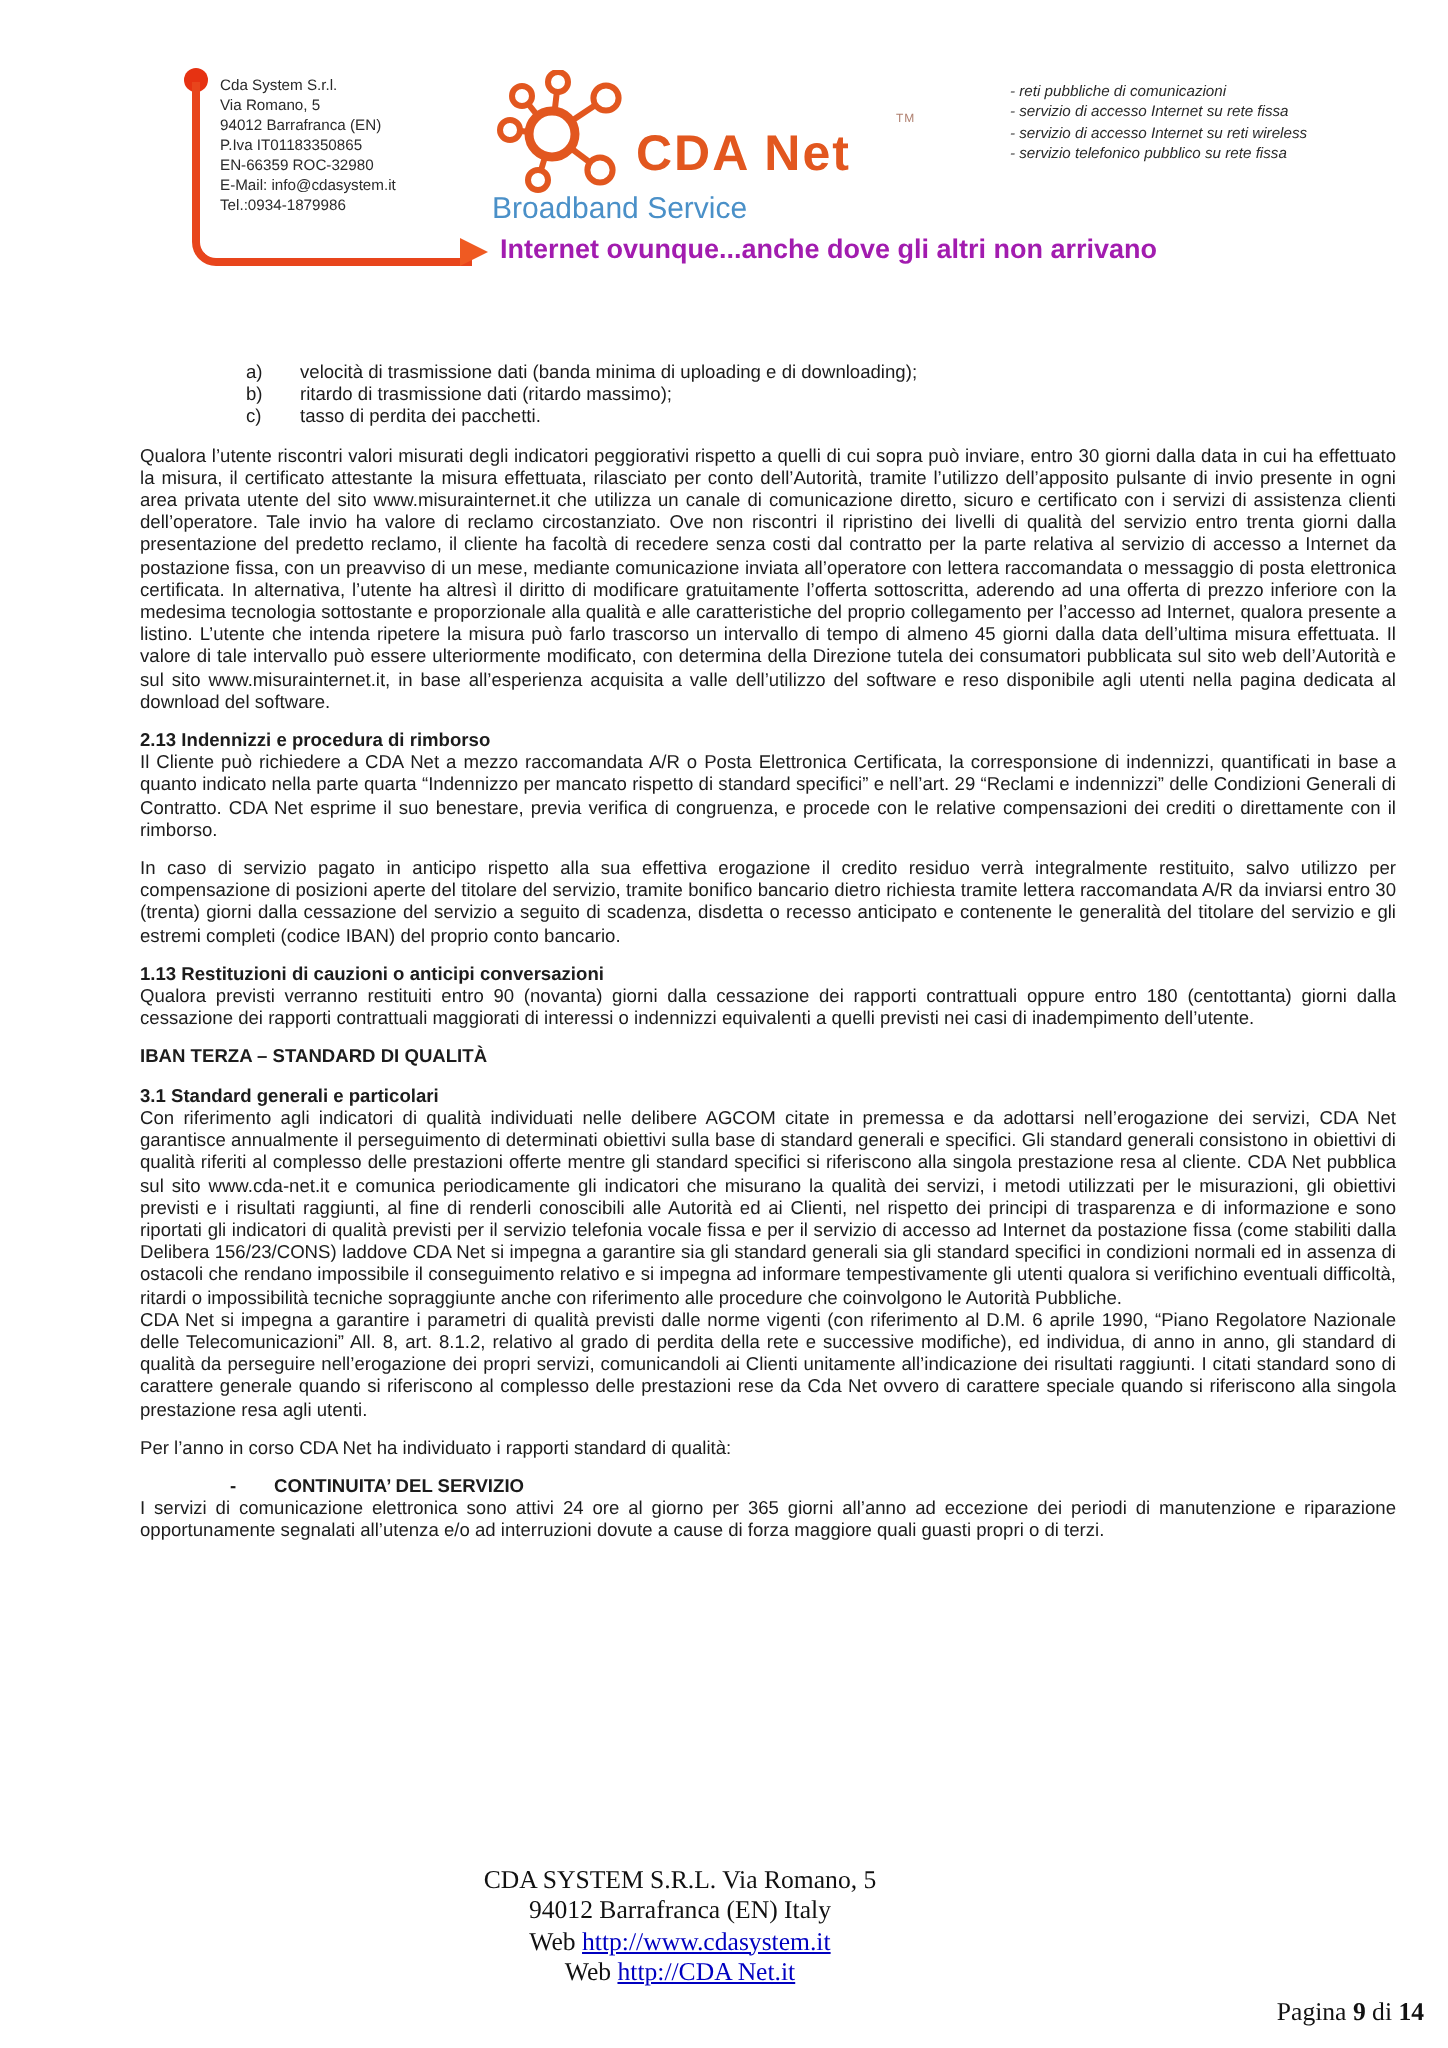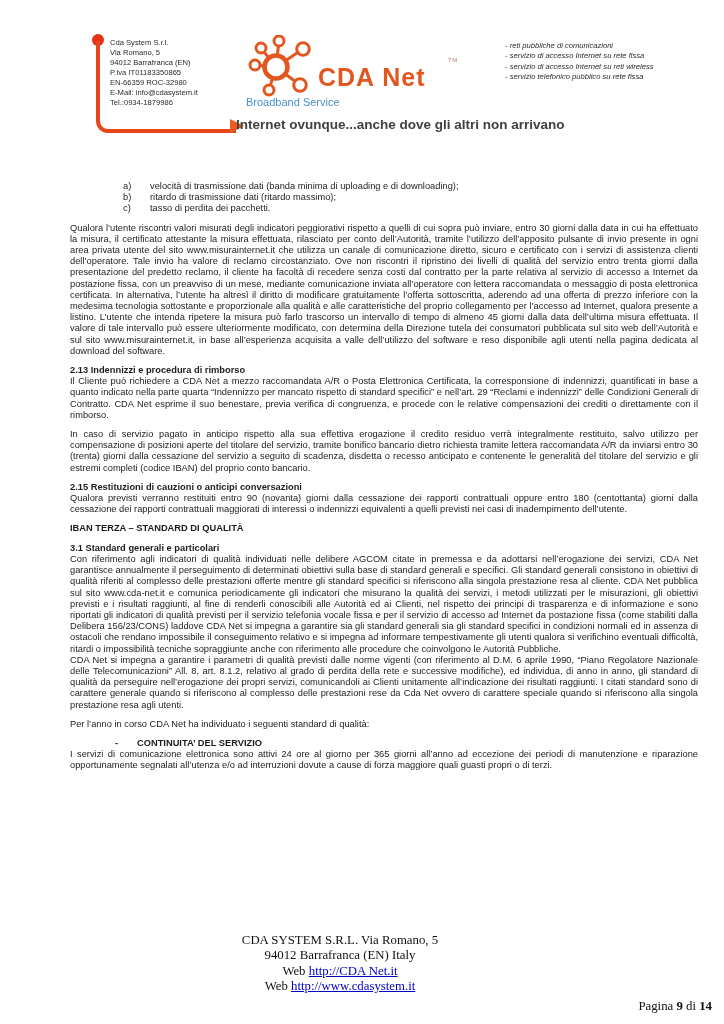--- a/index.html
+++ b/index.html
@@ -43,26 +43,26 @@
     position: absolute; left: 318px; top: 28px;
     font-size: 25px; font-weight: bold; letter-spacing: 1px;
     color: #e2571f;
   }
   .logo-tm {
     position: absolute; left: 448px; top: 22px;
     font-size: 6px; color: #b08070; letter-spacing: 0.5px;
   }
   .logo-subtitle {
     position: absolute; left: 246px; top: 61px;
-    font-size: 11px; color: #4a90c8;
+    font-size: 15px; color: #4a90c8;
   }
   .tagline {
-    position: absolute; left: 236px; top: 82px;
+    position: absolute; left: 250px; top: 82px;
     font-family: cursive, sans-serif;
-    font-size: 13.5px; font-weight: bold; color: #404040;
+    font-size: 13.5px; font-weight: bold; color: #a21caf;
     white-space: nowrap;
   }
   .services {
     position: absolute; left: 505px; top: 6px;
     font-size: 7.6px; font-style: italic; line-height: 10.3px; color: #2a2a2a;
   }
 
   
   .main {
     position: absolute; left: 70px; top: 181px; width: 628px;
@@ -172,48 +172,48 @@
     <div class="group">
       <div class="h">2.13 Indennizzi e procedura di rimborso</div>
       <p class="just">Il Cliente può richiedere a CDA Net a mezzo raccomandata A/R o Posta Elettronica Certificata, la corresponsione di indennizzi, quantificati in base a quanto indicato nella parte quarta “Indennizzo per mancato rispetto di standard specifici” e nell’art. 29 “Reclami e indennizzi” delle Condizioni Generali di Contratto. CDA Net esprime il suo benestare, previa verifica di congruenza, e procede con le relative compensazioni dei crediti o direttamente con il rimborso.</p>
     </div>
 
     <div class="group">
       <p class="just">In caso di servizio pagato in anticipo rispetto alla sua effettiva erogazione il credito residuo verrà integralmente restituito, salvo utilizzo per compensazione di posizioni aperte del titolare del servizio, tramite bonifico bancario dietro richiesta tramite lettera raccomandata A/R da inviarsi entro 30 (trenta) giorni dalla cessazione del servizio a seguito di scadenza, disdetta o recesso anticipato e contenente le generalità del titolare del servizio e gli estremi completi (codice IBAN) del proprio conto bancario.</p>
     </div>
 
     <div class="group">
-      <div class="h">2.15 Restituzioni di cauzioni o anticipi conversazioni</div>
+      <div class="h">1.13 Restituzioni di cauzioni o anticipi conversazioni</div>
       <p class="just">Qualora previsti verranno restituiti entro 90 (novanta) giorni dalla cessazione dei rapporti contrattuali oppure entro 180 (centottanta) giorni dalla cessazione dei rapporti contrattuali maggiorati di interessi o indennizzi equivalenti a quelli previsti nei casi di inadempimento dell’utente.</p>
     </div>
 
     <div class="group">
       <div class="h">IBAN TERZA – STANDARD DI QUALITÀ</div>
     </div>
 
     <div class="group">
       <div class="h">3.1 Standard generali e particolari</div>
       <p class="just">Con riferimento agli indicatori di qualità individuati nelle delibere AGCOM citate in premessa e da adottarsi nell’erogazione dei servizi, CDA Net garantisce annualmente il perseguimento di determinati obiettivi sulla base di standard generali e specifici. Gli standard generali consistono in obiettivi di qualità riferiti al complesso delle prestazioni offerte mentre gli standard specifici si riferiscono alla singola prestazione resa al cliente. CDA Net pubblica sul sito www.cda-net.it e comunica periodicamente gli indicatori che misurano la qualità dei servizi, i metodi utilizzati per le misurazioni, gli obiettivi previsti e i risultati raggiunti, al fine di renderli conoscibili alle Autorità ed ai Clienti, nel rispetto dei principi di trasparenza e di informazione e sono riportati gli indicatori di qualità previsti per il servizio telefonia vocale fissa e per il servizio di accesso ad Internet da postazione fissa (come stabiliti dalla Delibera 156/23/CONS) laddove CDA Net si impegna a garantire sia gli standard generali sia gli standard specifici in condizioni normali ed in assenza di ostacoli che rendano impossibile il conseguimento relativo e si impegna ad informare tempestivamente gli utenti qualora si verifichino eventuali difficoltà, ritardi o impossibilità tecniche sopraggiunte anche con riferimento alle procedure che coinvolgono le Autorità Pubbliche.</p>
       <p class="just">CDA Net si impegna a garantire i parametri di qualità previsti dalle norme vigenti (con riferimento al D.M. 6 aprile 1990, “Piano Regolatore Nazionale delle Telecomunicazioni” All. 8, art. 8.1.2, relativo al grado di perdita della rete e successive modifiche), ed individua, di anno in anno, gli standard di qualità da perseguire nell’erogazione dei propri servizi, comunicandoli ai Clienti unitamente all’indicazione dei risultati raggiunti. I citati standard sono di carattere generale quando si riferiscono al complesso delle prestazioni rese da Cda Net ovvero di carattere speciale quando si riferiscono alla singola prestazione resa agli utenti.</p>
     </div>
 
     <div class="group">
-      <p>Per l’anno in corso CDA Net ha individuato i seguenti standard di qualità:</p>
+      <p>Per l’anno in corso CDA Net ha individuato i rapporti standard di qualità:</p>
     </div>
 
     <div class="bullet-row">
       <span class="marker">-</span>
       <span class="h">CONTINUITA’ DEL SERVIZIO</span>
     </div>
     <p class="just">I servizi di comunicazione elettronica sono attivi 24 ore al giorno per 365 giorni all’anno ad eccezione dei periodi di manutenzione e riparazione opportunamente segnalati all’utenza e/o ad interruzioni dovute a cause di forza maggiore quali guasti propri o di terzi.</p>
 
   </div>
 
   <div class="footer">
     <div>CDA SYSTEM S.R.L. Via Romano, 5</div>
     <div>94012 Barrafranca (EN) Italy</div>
+    <div><span>Web </span><a href="#">http://www.cdasystem.it</a></div>
     <div><span>Web </span><a href="#">http://CDA Net.it</a></div>
-    <div><span>Web </span><a href="#">http://www.cdasystem.it</a></div>
   </div>
 
   <div class="page-number"><span>Pagina </span><b>9</b><span> di </span><b>14</b></div>
 
 </div>
 
 </body></html>

